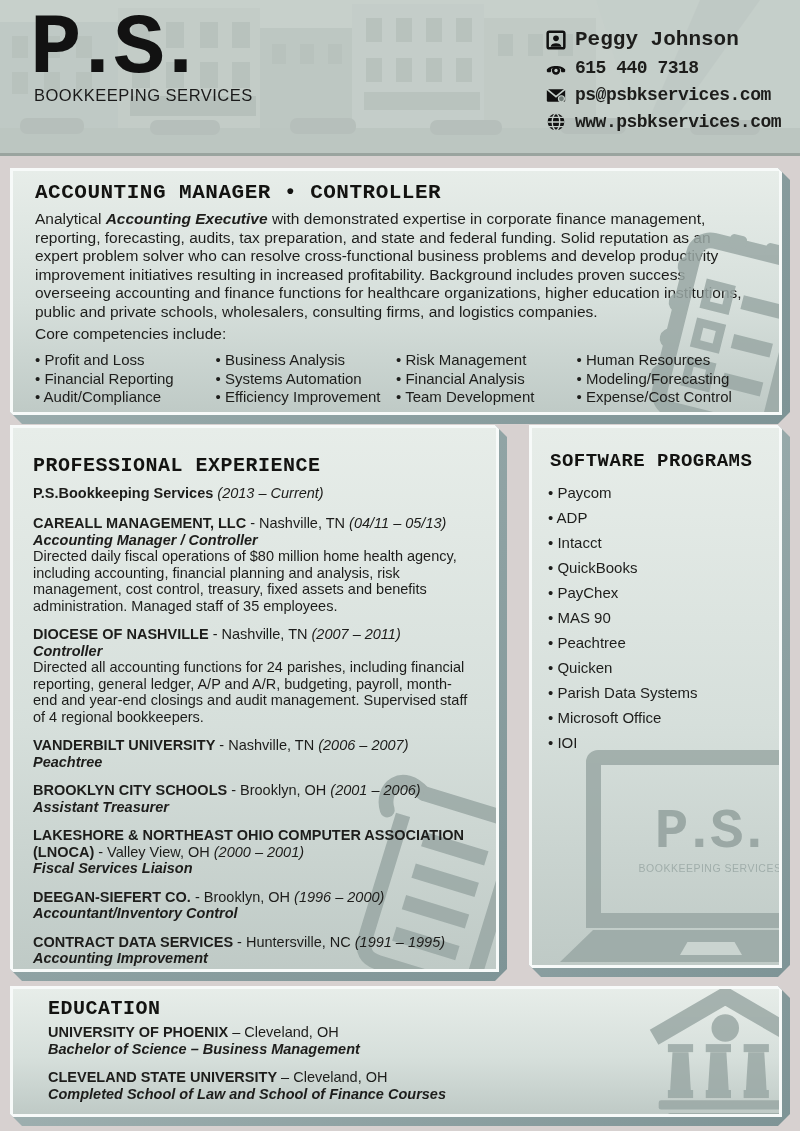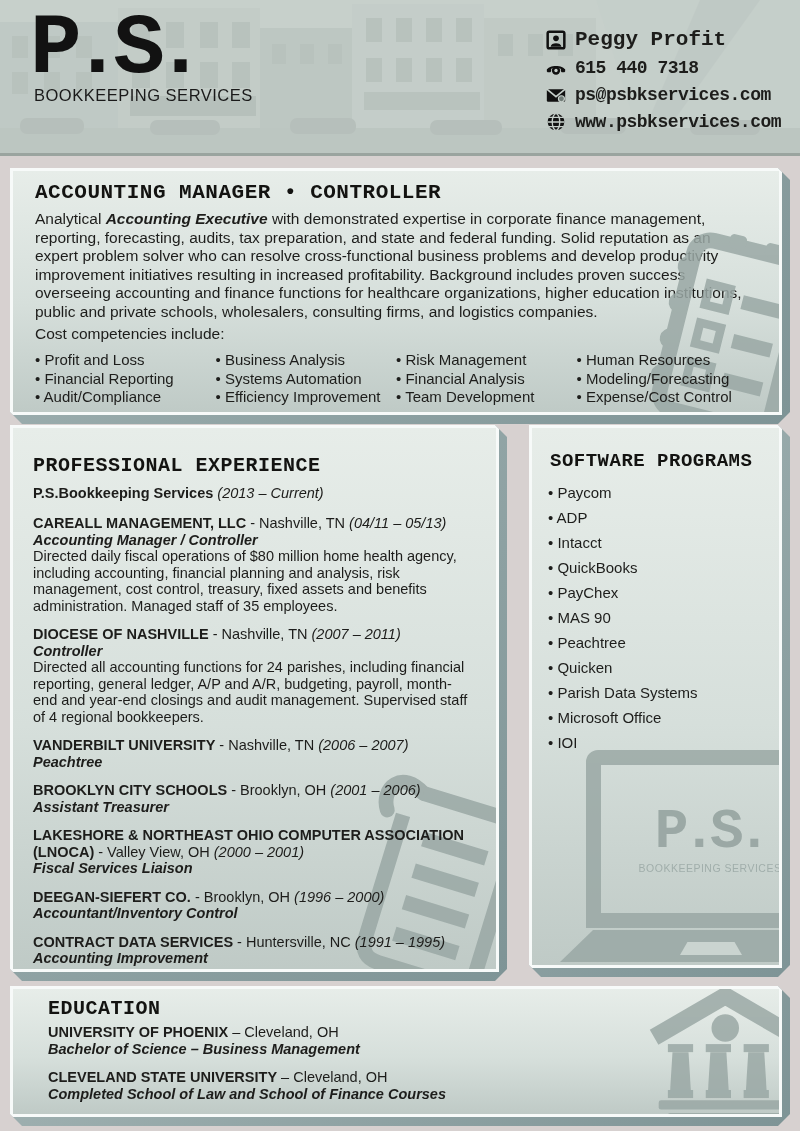--- a/index.html
+++ b/index.html
@@ -152,21 +152,21 @@
     <div class="logo-sub">BOOKKEEPING SERVICES</div>
   </div>
 
   <div class="contact-block">
     <div class="contact-row">
       <svg class="cicon" viewBox="0 0 24 24">
           <rect x="2" y="2" width="20" height="20" rx="2" fill="none" stroke="#111" stroke-width="3"></rect>
           <circle cx="12" cy="10" r="3.4" fill="#111"></circle>
           <path d="M5.5,20 C6,14.5 18,14.5 18.5,20 Z" fill="#111"></path>
         </svg>
-      <span class="contact-name">Peggy Profit</span>
+      <span class="contact-name">Peggy Johnson</span>
     </div>
     <div class="contact-row">
       <svg class="cicon" viewBox="0 0 24 24">
           <path d="M2,14 C2,8 22,8 22,14 L18,14 C18,10.5 6,10.5 6,14 Z" fill="#111"></path>
           <circle cx="12" cy="15" r="5" fill="#111"></circle>
           <circle cx="12" cy="15" r="2" fill="#c6cfca"></circle>
           <rect x="1" y="13" width="5" height="4" rx="1" fill="#111"></rect>
           <rect x="18" y="13" width="5" height="4" rx="1" fill="#111"></rect>
         </svg>
       <span class="contact-val">615 440 7318</span>
@@ -210,21 +210,21 @@
           <rect x="28" y="96" width="15" height="15"></rect>
       </g>
       <g fill="currentColor">
         <rect x="53" y="42" width="28" height="10"></rect>
           <rect x="53" y="70" width="28" height="10"></rect>
           <rect x="53" y="98" width="28" height="10"></rect>
       </g>
     </svg>
     <div class="section-heading">ACCOUNTING MANAGER • CONTROLLER</div>
     <p class="summary-paragraph"><span>Analytical </span><b><i>Accounting Executive</i></b><span> with demonstrated expertise in corporate finance management, reporting, forecasting, audits, tax preparation, and state and federal funding.  Solid reputation as an expert problem solver who can resolve cross-functional business problems and develop productivity improvement initiatives resulting in increased profitability. Background includes proven success overseeing accounting and finance functions for healthcare organizations, higher education institutions, public and private schools, wholesalers, consulting firms, and logistics companies.</span></p>
-    <p class="core-label">Cost competencies include:</p>
+    <p class="core-label">Core competencies include:</p>
     <div class="competencies">
         <div class="comp-col">
           <div class="bullet-item">Profit and Loss</div>
           <div class="bullet-item">Financial Reporting</div>
           <div class="bullet-item">Audit/Compliance</div>
         </div>
         <div class="comp-col">
           <div class="bullet-item">Business Analysis</div>
           <div class="bullet-item">Systems Automation</div>
           <div class="bullet-item">Efficiency Improvement</div>

